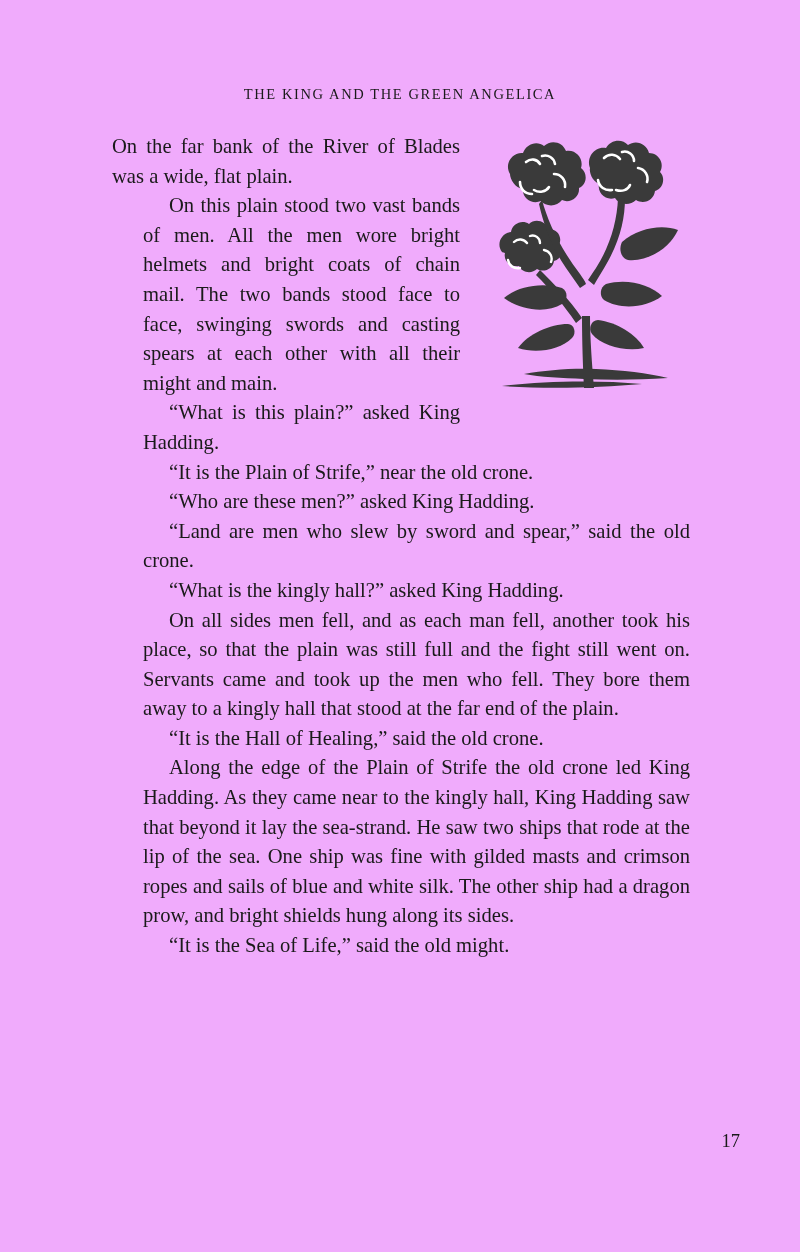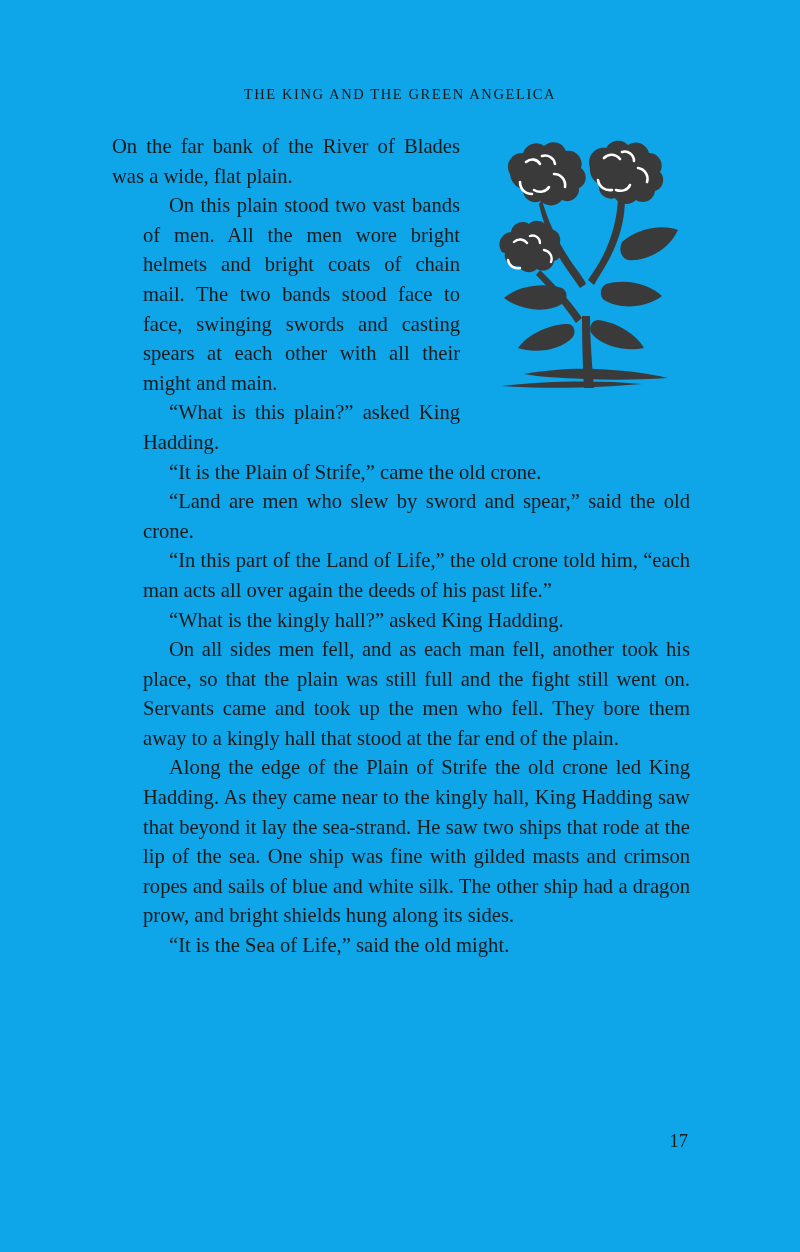--- a/index.html
+++ b/index.html
@@ -11,21 +11,21 @@
     width: 800px;
     height: 1252px;
     position: relative;
     font-family: "Liberation Serif", serif;
     color: #1a1a1a;
     overflow: hidden;
   }
   .page {
     position: absolute;
     inset: 0;
-    background: #0ea5e9;
+    background: #f0abfc;
   }
   .running-head {
     position: absolute;
     top: 86px;
     left: 0;
     width: 800px;
     text-align: center;
     font-size: 14.5px;
     letter-spacing: 1.6px;
     font-variant: small-caps;
@@ -64,21 +64,21 @@
   }
   p.narrow {
     
   }
   .folio {
     position: absolute;
     top: 1131px;
     left: 0;
     width: 800px;
     text-align: right;
-    padding-right: 112px;
+    padding-right: 60px;
     box-sizing: border-box;
     font-size: 18.5px;
     color: #1a1a1a;
   }
 </style>
 </head>
 <body>
 
 <div class="page">
 
@@ -117,25 +117,26 @@
         <path d="M86 190c-18 0-40 10-50 24 18 6 42 2 54-10 5-5 2-14-4-14z" fill="#3a3a3a"></path>
 
         <path d="M42 240c22-4 48-6 72-5 26 1 52 4 72 9-30 2-58 2-84 1-22-1-44-2-60-5z" fill="#3a3a3a"></path>
         <path d="M20 252c40-5 96-6 140-2-44 4-98 5-140 2z" fill="#3a3a3a"></path>
       </svg>
     </div>
 
     <p class="narrow">On the far bank of the River of Blades was a wide, flat plain.</p>
     <p class="indent narrow">On this plain stood two vast bands of men. All the men wore bright helmets and bright coats of chain mail. The two bands stood face to face, swinging swords and casting spears at each other with all their might and main.</p>
     <p class="indent">“What is this plain?” asked King Hadding.</p>
-    <p class="indent">“It is the Plain of Strife,” came the old crone.</p>
+    <p class="indent">“It is the Plain of Strife,” near the old crone.</p>
+    <p class="indent">“Who are these men?” asked King Hadding.</p>
     <p class="indent">“Land are men who slew by sword and spear,” said the old crone.</p>
-    <p class="indent">“In this part of the Land of Life,” the old crone told him, “each man acts all over again the deeds of his past life.”</p>
     <p class="indent">“What is the kingly hall?” asked King Hadding.</p>
     <p class="indent">On all sides men fell, and as each man fell, another took his place, so that the plain was still full and the fight still went on. Servants came and took up the men who fell. They bore them away to a kingly hall that stood at the far end of the plain.</p>
+    <p class="indent">“It is the Hall of Healing,” said the old crone.</p>
     <p class="indent">Along the edge of the Plain of Strife the old crone led King Hadding. As they came near to the kingly hall, King Hadding saw that beyond it lay the sea-strand. He saw two ships that rode at the lip of the sea. One ship was fine with gilded masts and crimson ropes and sails of blue and white silk. The other ship had a dragon prow, and bright shields hung along its sides.</p>
     <p class="indent">“It is the Sea of Life,” said the old might.</p>
 
   </div>
 
   <div class="folio">17</div>
 
 </div>
 
 </body></html>

